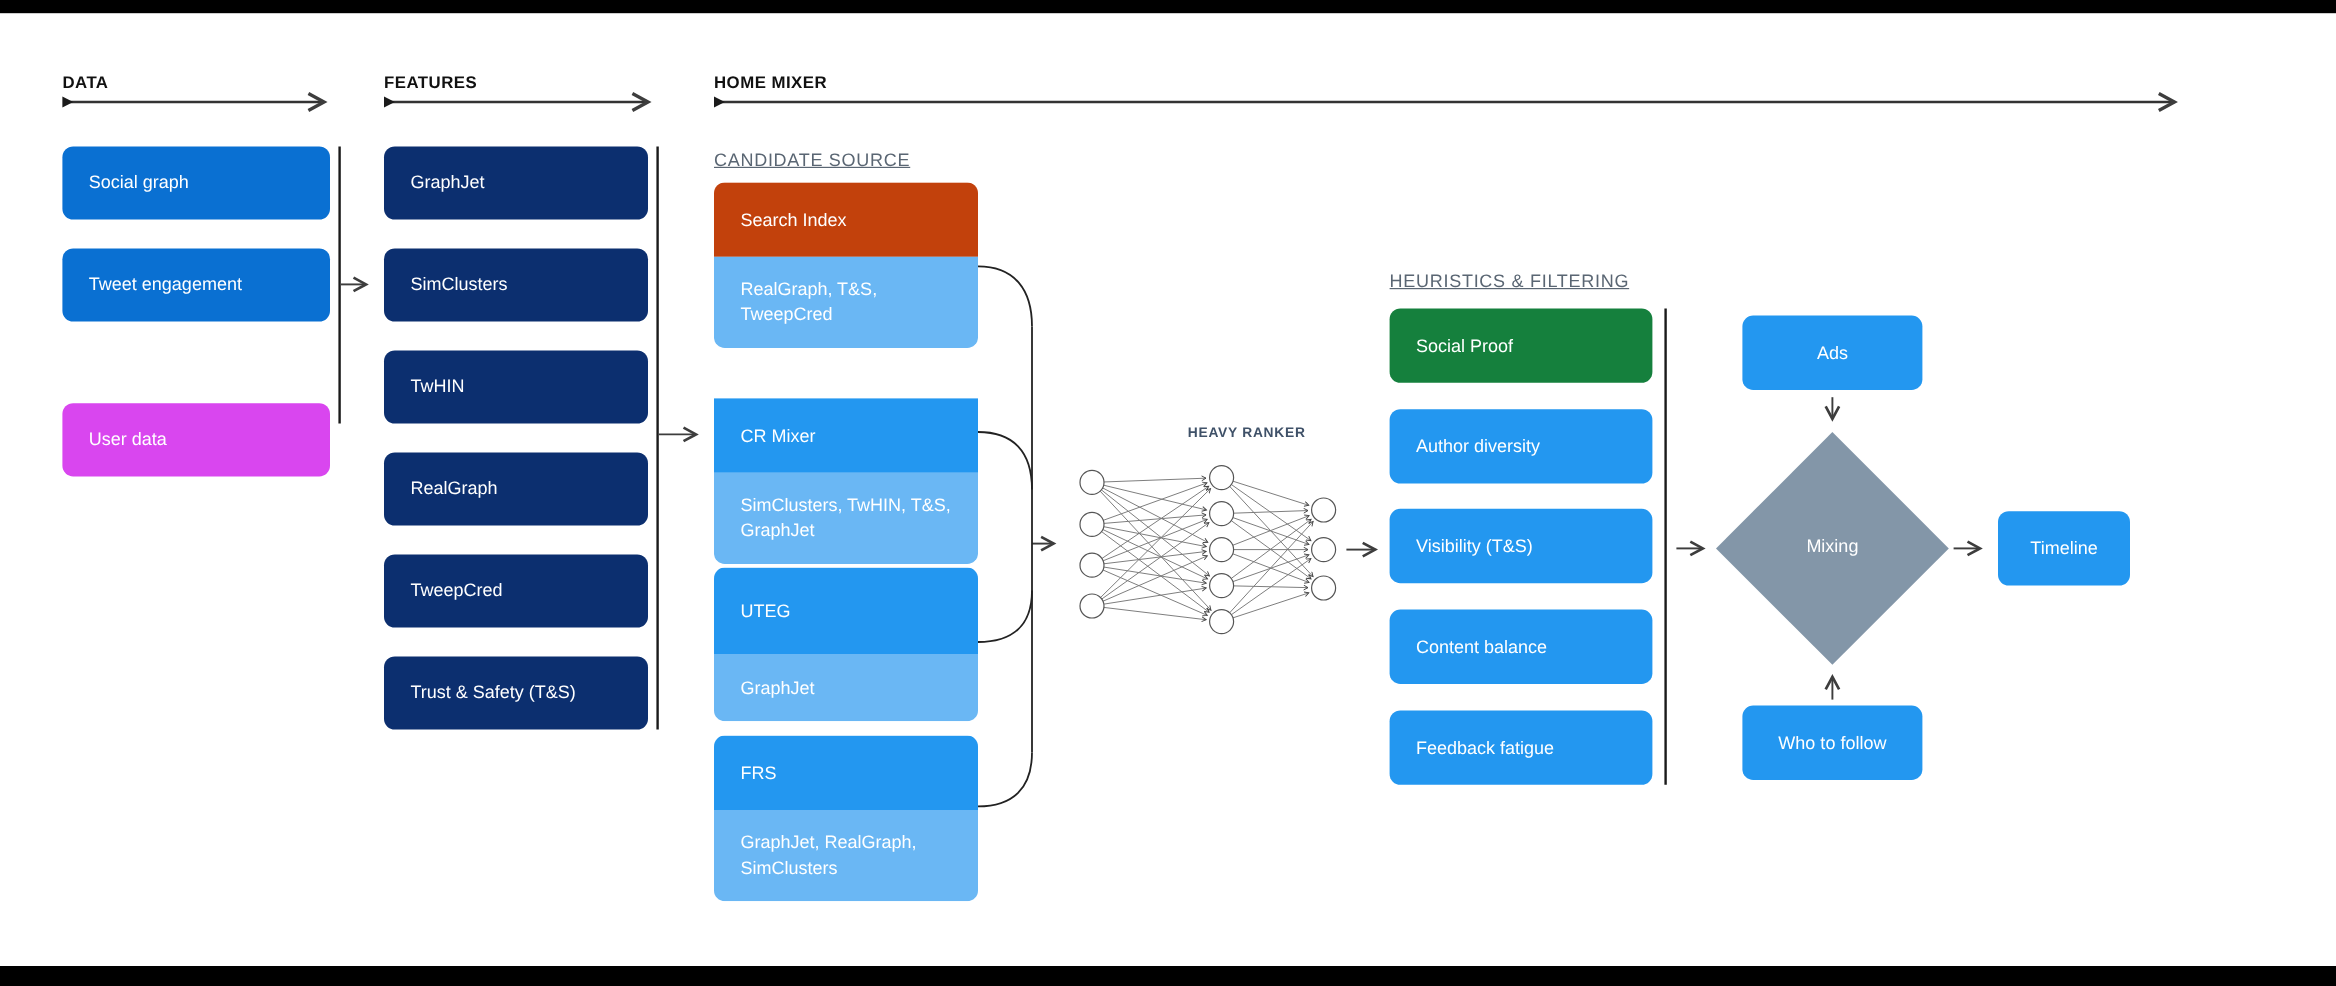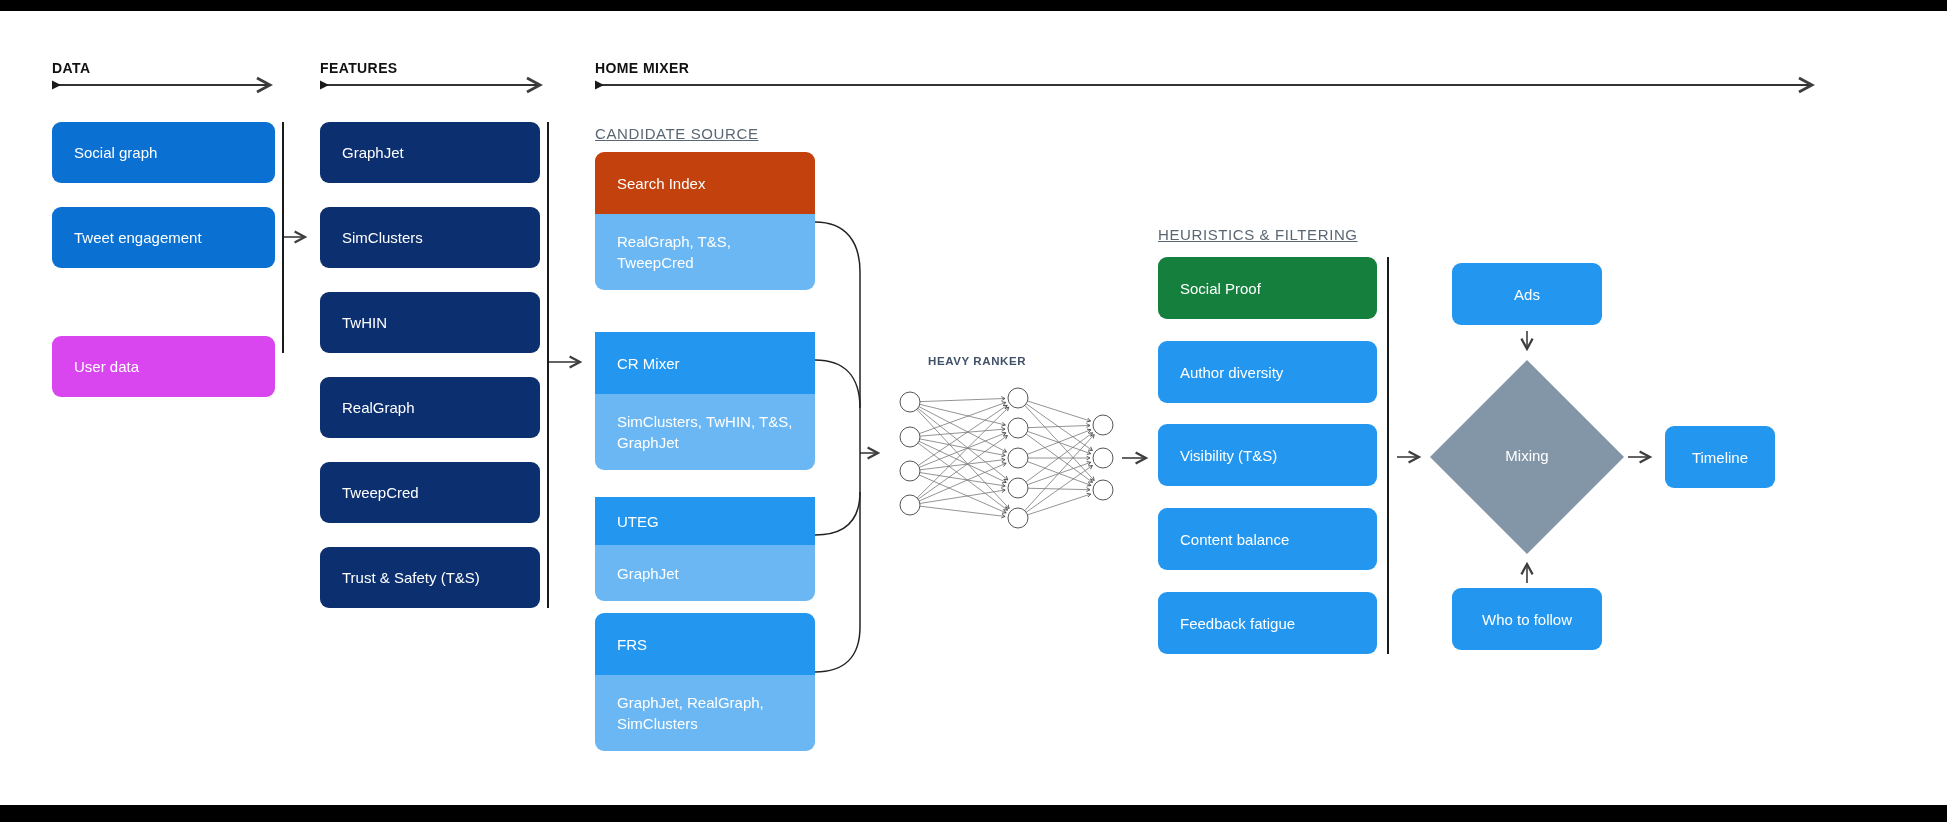--- a/index.html
+++ b/index.html
@@ -12,21 +12,21 @@
   #bar-bottom{top:805px;height:17px;}
   #wires{position:absolute;left:0;top:0;}
   .col-header{
     position:absolute;font-size:14px;font-weight:bold;color:#111;
     letter-spacing:.4px;white-space:nowrap;
   }
   .sub-label{
     position:absolute;font-size:15px;color:#5a6673;letter-spacing:.6px;white-space:nowrap;text-decoration:underline;
   }
   .ranker-label{
-    position:absolute;left:928px;top:355px;width:160px;text-align:left;
+    position:absolute;left:928px;top:355px;width:160px;text-align:right;
     font-size:11.5px;font-weight:bold;color:#3f5168;letter-spacing:.6px;
   }
   .box{
     position:absolute;border-radius:9px;color:#fff;font-size:15px;
     display:flex;align-items:center;padding-left:22px;box-sizing:border-box;
   }
   .stackbox{position:absolute;border-radius:9px;overflow:hidden;color:#fff;font-size:15px;}
   .stackbox .part{
     display:flex;align-items:center;padding-left:22px;padding-right:20px;box-sizing:border-box;
     line-height:21px;
@@ -195,21 +195,21 @@
       </div>
       <div class="stackbox" style="left: 595px; top: 152px; width: 220px;">
         <div class="part" style="height: 62px; background: #c2410c;">Search Index</div>
         <div class="part" style="height: 76px; background: rgb(106, 183, 244);">RealGraph, T&amp;S, TweepCred</div>
       </div>
       <div class="stackbox" style="left: 595px; top: 307px; width: 220px;">
         <div class="part" style="height: 62px; background: rgb(35, 151, 240); margin-top: 25px;">CR Mixer</div>
         <div class="part" style="height: 76px; background: rgb(106, 183, 244);">SimClusters, TwHIN, T&amp;S, GraphJet</div>
       </div>
       <div class="stackbox" style="left: 595px; top: 473px; width: 220px;">
-        <div class="part" style="height: 48px; background: rgb(35, 151, 240); margin-top: 24px;">UTEG</div>
+        <div class="part" style="height: 72px; background: rgb(35, 151, 240);">UTEG</div>
         <div class="part" style="height: 56px; background: rgb(106, 183, 244);">GraphJet</div>
       </div>
       <div class="stackbox" style="left: 595px; top: 613px; width: 220px;">
         <div class="part" style="height: 62px; background: rgb(35, 151, 240);">FRS</div>
         <div class="part" style="height: 76px; background: rgb(106, 183, 244);">GraphJet, RealGraph, SimClusters</div>
       </div>
     </div>
 
   <div class="box center-text" style="left: 1452px; top: 263px; width: 150px; height: 62px; background: rgb(35, 151, 240);" id="ads-box">
     <span>Ads</span>

